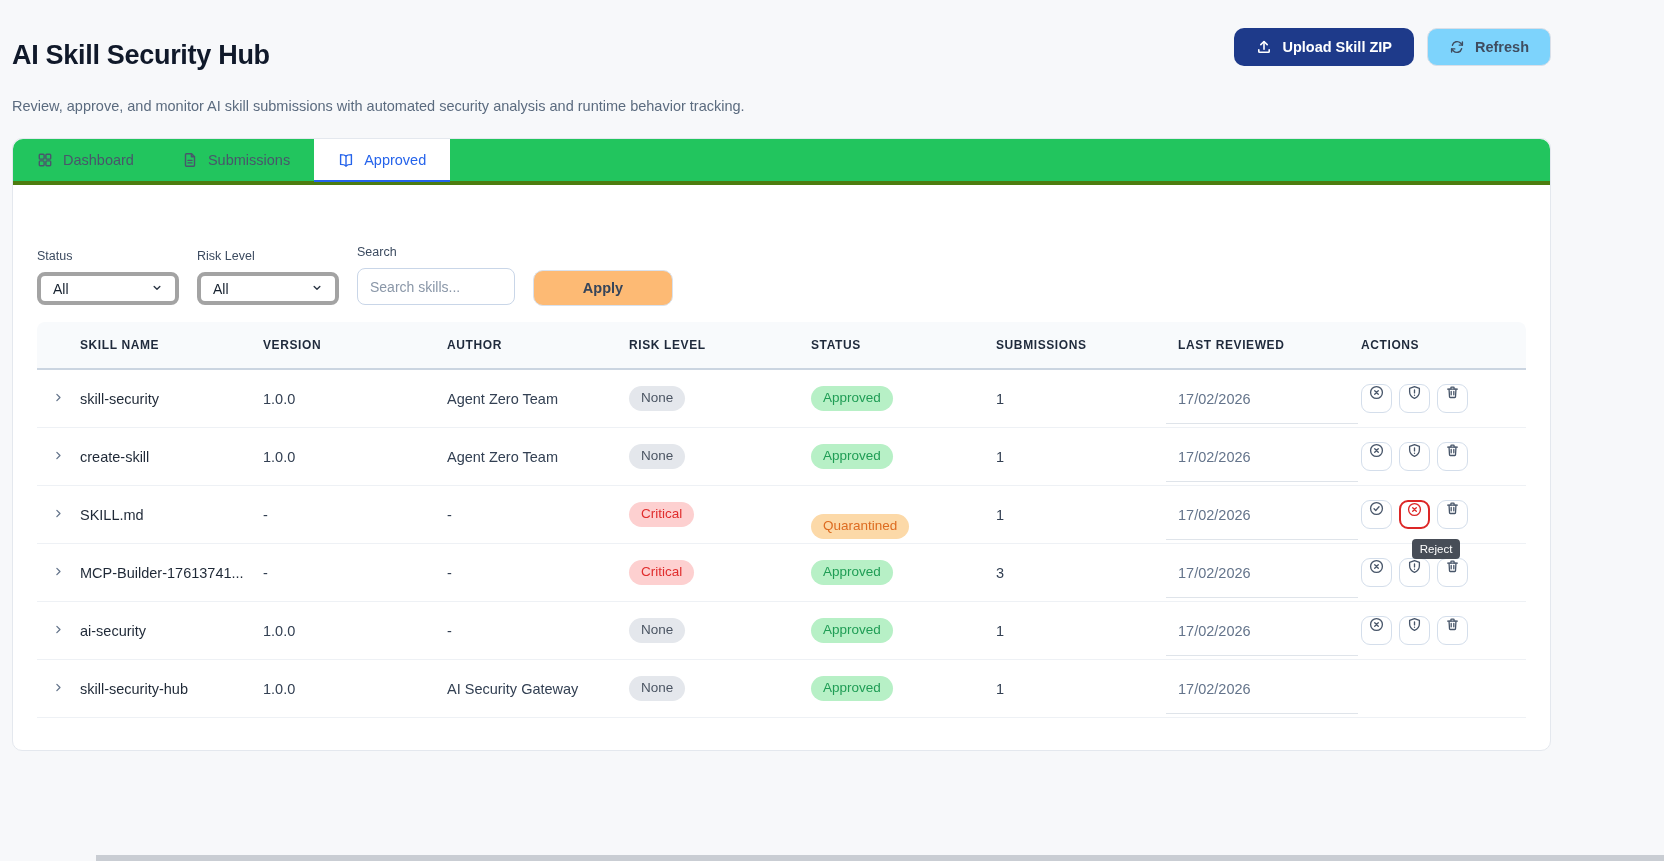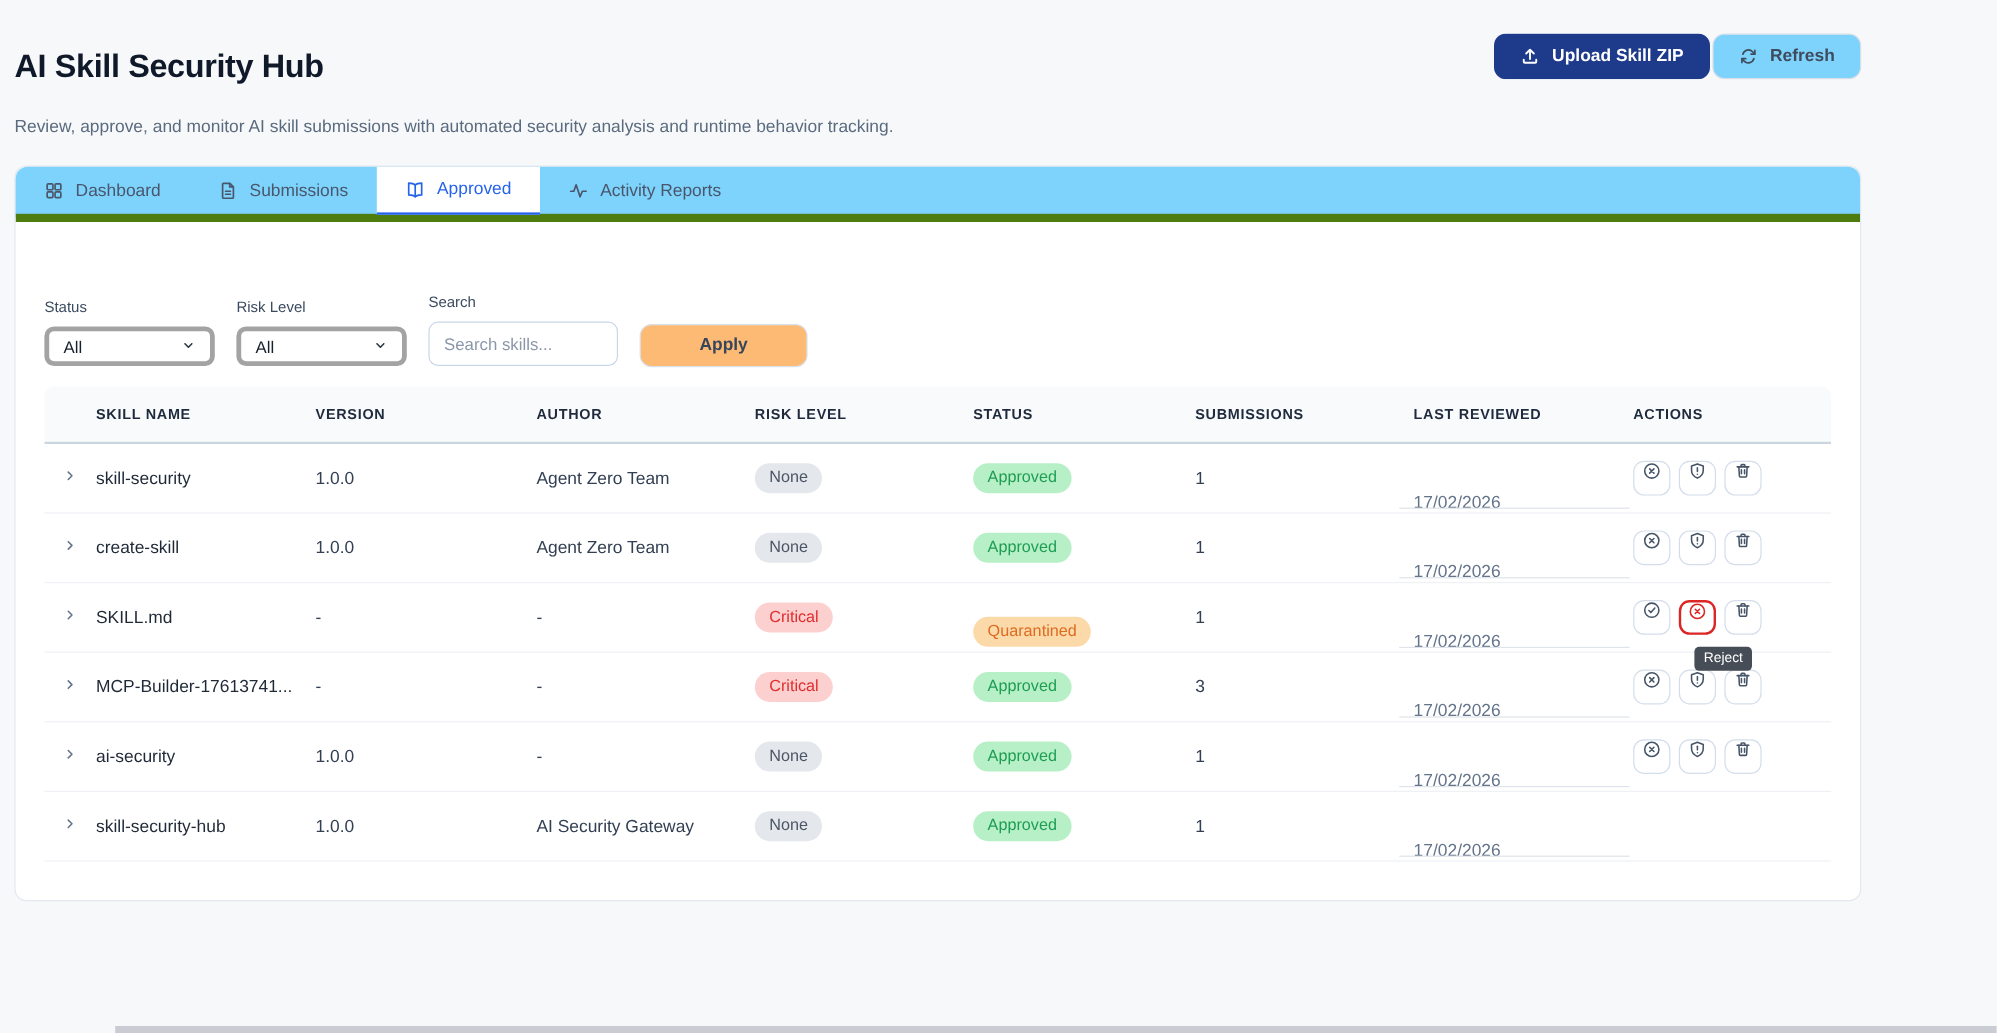--- a/index.html
+++ b/index.html
@@ -10,33 +10,33 @@
     color:#0f172a;
     overflow:hidden;
     position:relative;
   }
   .page { width:1539px; margin-left:12px; }
 
   
   .page-header { display:flex; justify-content:space-between; align-items:flex-start; padding-top:28px; }
   .page-title { font-size:27px; font-weight:700; color:#10192a; letter-spacing:-0.3px; margin-top:12px; }
   .page-subtitle { margin-top:27px; font-size:14.5px; color:#5b6b7f; }
-  .header-actions { display:flex; gap:2px; }
+  .header-actions { display:flex; gap:13px; }
   .btn {
     display:inline-flex; align-items:center; gap:10px; height:38px; padding:0 21px;
     border-radius:10px; font-size:14.5px; font-weight:600; border:1px solid transparent;
     cursor:pointer; font-family:inherit; white-space:nowrap;
   }
   .btn-primary { background:#1e3a8a; color:#ffffff; }
   .btn-secondary { background:#7dd3fc; color:#3f4c5f; border-color:#d9dfe8; }
   .btn svg { width:16px; height:16px; display:block; }
 
   
   .card { margin-top:24px; background:#ffffff; border:1px solid #e4e8ee; border-radius:10px; height:613px; }
-  .tabbar { display:flex; height:46px; background:#7dd3fc; border-bottom:7px solid #4d7c0f; border-radius:10px 10px 0 0; }
+  .tabbar { display:flex; height:46px; background:#22c55e; border-bottom:4px solid #4d7c0f; border-radius:10px 10px 0 0; }
   .tab {
     display:flex; align-items:center; gap:10px; padding:0 24px;
     font-size:14.5px; color:#49566b; cursor:pointer;
   }
   .tab svg { width:16px; height:16px; display:block; }
   .tab.active { background:#ffffff; color:#2563eb; border-bottom:2px solid #2563eb; margin-bottom:-1px; }
 
   .content { padding:0 24px 40px; }
 
   
@@ -69,21 +69,21 @@
   .trow { height:58px; border-bottom:1px solid #eef1f5; font-size:14.5px; color:#33405357; color:#334053; position:relative; }
   .cell { min-width:0; }
   .c-chev { display:flex; justify-content:center; align-items:center; color:#64748b; cursor:pointer; }
   .c-chev svg { width:13px; height:13px; }
   .c-name { color:#1f2937; white-space:nowrap; overflow:hidden; text-overflow:ellipsis; padding-right:8px; }
   .badge { display:inline-block; padding:4px 12px; border-radius:999px; font-size:13.5px; line-height:1.2; }
   .b-gray   { background:#e4e7ec; color:#4b5563; }
   .b-red    { background:#fdd0d0; color:#e02d2d; }
   .b-green  { background:#b7f0c6; color:#1f9d55; }
   .b-orange { background:#fcd9a8; color:#dd6b20;margin-top:24px; }
-  .c-date { color:#64748b; position:relative; height:100%; display:flex; align-items:flex-end; }
+  .c-date { color:#64748b; position:relative; height:100%; display:flex; align-items:center; }
   .c-date::after { content:""; position:absolute; left:-12px; bottom:3px; width:192px; height:1px; background:#dfe4ea; }
   .c-actions { display:flex; gap:7px; align-items:center; }
   .abtn {
     width:31px; height:29px; border-radius:9px; border:1px solid #d4deeb; background:#fff;
     display:flex; justify-content:center; color:#475569; cursor:pointer; position:relative;
   }
   .abtn svg { width:15px; height:15px; display:block; }
   .abtn.danger { border:2px solid #dc2626; color:#dc2626; }
   .tooltip {
     position:absolute; top:calc(100% + 12px); left:40%;
@@ -154,28 +154,20 @@
       </div>
       <div class="tab active">
         <span>
             <svg viewBox="0 0 16 16" fill="none" stroke="currentColor" stroke-width="1.4" stroke-linecap="round" stroke-linejoin="round" width="16" height="16">
               <path d="M8 4.1C6.9 3 5.2 2.6 2.6 2.6v9.8c2.6 0 4.3.4 5.4 1.5 1.1-1.1 2.8-1.5 5.4-1.5V2.6C10.8 2.6 9.1 3 8 4.1z"></path>
               <path d="M8 4.1v9.8"></path>
             </svg>
           </span>
         <span>Approved</span>
       </div>
-      <div class="tab">
-        <span>
-            <svg viewBox="0 0 16 16" fill="none" stroke="currentColor" stroke-width="1.4" stroke-linecap="round" stroke-linejoin="round" width="16" height="16">
-              <path d="M1.6 8.4h2.6L6.1 3l3.3 10 1.9-4.6h3.1"></path>
-            </svg>
-          </span>
-        <span>Activity Reports</span>
-      </div>
     </div>
 
     <div class="content">
 
       <div class="filters">
         <div class="fgroup">
           <label>Status</label>
           <div class="select">
             <span>All</span>
             <span><svg viewBox="0 0 16 16" fill="none" stroke="currentColor" stroke-width="1.8" stroke-linecap="round" stroke-linejoin="round" width="16" height="16">

